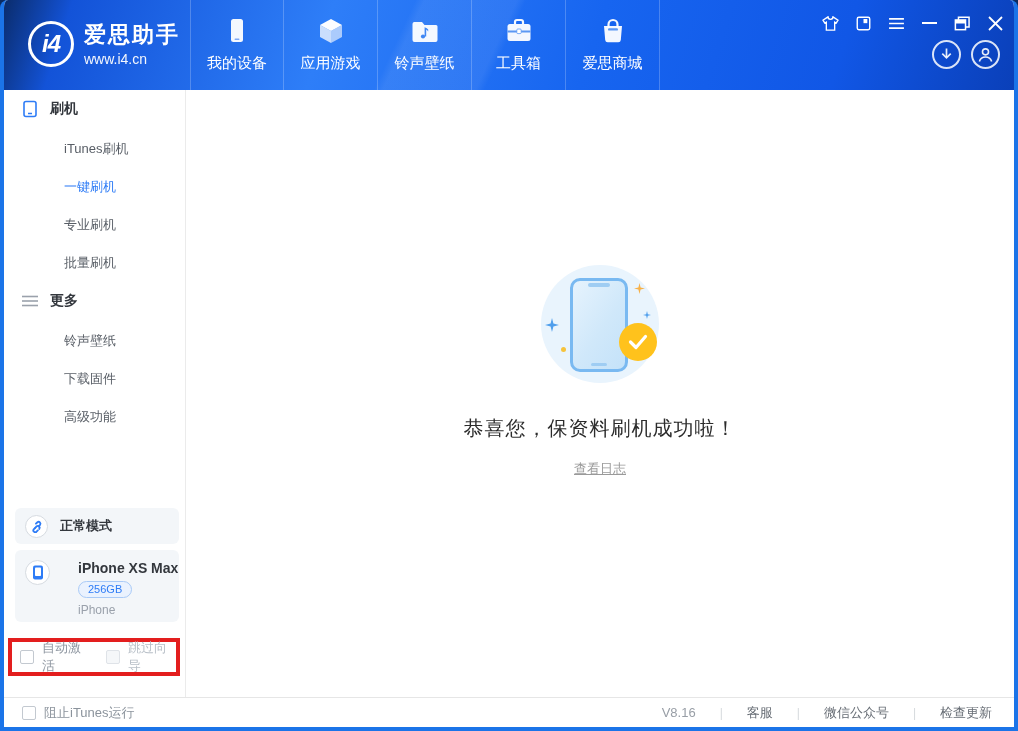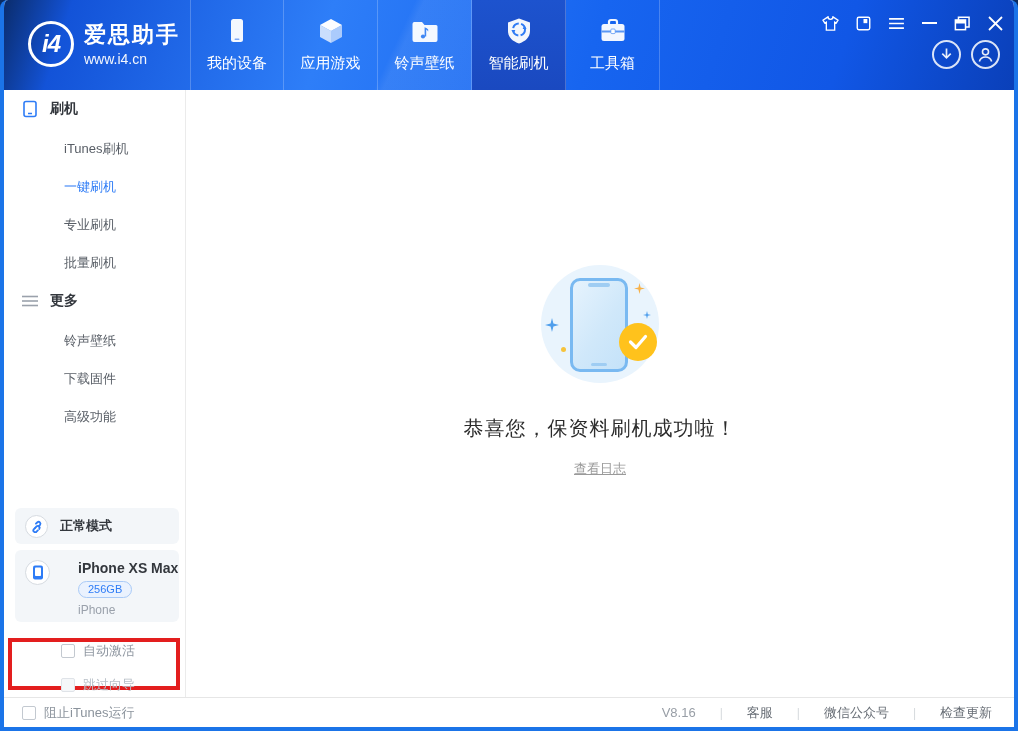--- a/index.html
+++ b/index.html
@@ -73,22 +73,22 @@
   .device-panel { top:460px; height:72px; padding-left:10px; align-items:flex-start; padding-top:10px; cursor:pointer; }
   .device-icon { width:25px; height:25px; }
   .device-info { margin-left:28px; }
   .device-name { font-size:14px; font-weight:bold; color:#33373d; }
   .device-cap {
     display:inline-block; margin-top:5px; font-size:11px; color:#2e7cf6;
     background:#eaf2fe; border:1px solid #a9caf7; border-radius:9px; padding:1px 9px 2px;
   }
   .device-type { font-size:12px; color:#9aa1ab; margin-top:5px; }
   .annotation-box {
-    position:absolute; left:4px; top:548px; width:172px; height:52px;
-    border:4px solid #e31e1e; display:flex; align-items:center; padding-left:8px; gap:16px;flex-direction:column;
+    position:absolute; left:4px; top:548px; width:172px; height:38px;
+    border:4px solid #e31e1e; display:flex; align-items:center; padding-left:8px; gap:16px;
   }
   .chk-row { display:flex; align-items:center; gap:8px; cursor:pointer; }
   .checkbox {
     width:14px; height:14px; border:1px solid #c3c9d0; background:#fff; border-radius:2px; flex:0 0 auto;
   }
   .checkbox.disabled { border-color:#dfe3e8; background:#f5f7f9; }
   .chk-label { font-size:13px; color:#8f97a1; }
   .chk-label.dim { color:#b9c0c8; }
   
   .main { position:absolute; left:182px; top:90px; width:828px; height:607px; background:#fff; }
@@ -167,37 +167,36 @@
       </div>
       <div class="tab">
         <svg class="ticon" viewBox="0 0 30 30">
           <path d="M4 6 h8 l2.5 3 H26 a1.5 1.5 0 0 1 1.5 1.5 V24 a2 2 0 0 1 -2 2 H4.5 a2 2 0 0 1 -2 -2 V8 a2 2 0 0 1 1.5 -2 Z" fill="rgba(255,255,255,.95)"></path>
           <circle cx="13" cy="20.5" r="2.1" fill="#3f86f3"></circle>
           <rect x="14.6" y="13" width="1.6" height="7.5" fill="#3f86f3"></rect>
           <path d="M14.6 13 q3 .5 3.6 2.6 l0 -2 q-1 -1.6 -3.6 -2.4 Z" fill="#3f86f3"></path>
         </svg>
         <span class="tlabel">铃声壁纸</span>
       </div>
-      <div class="tab active">
-        <svg class="ticon" viewBox="0 0 30 30">
-          <path d="M15 2.5 L26 6.5 V15 c0 6.5 -5 10.5 -11 12.5 C9 25.5 4 21.5 4 15 V6.5 Z" fill="rgba(255,255,255,.95)"></path>
-          <circle cx="15" cy="13.5" r="6" fill="none" stroke="#2f7bf4" stroke-width="2" stroke-dasharray="7.5 2.4"></circle>
-          <polygon points="20.5,9.5 22.6,13 18.6,13" fill="#2f7bf4"></polygon>
-          <polygon points="9.5,17.5 7.4,14 11.4,14" fill="#2f7bf4"></polygon>
-        </svg>
-        <span class="tlabel">智能刷机</span>
-      </div>
       <div class="tab">
         <svg class="ticon" viewBox="0 0 30 30">
           <rect x="3.5" y="8" width="23" height="17" rx="2.5" fill="rgba(255,255,255,.95)"></rect>
           <path d="M11 8 V6 a2 2 0 0 1 2 -2 h4 a2 2 0 0 1 2 2 v2" fill="none" stroke="rgba(255,255,255,.95)" stroke-width="2.2"></path>
           <rect x="3.5" y="14.5" width="23" height="2" fill="#5b97f4"></rect>
           <rect x="12.8" y="13" width="4.4" height="4.6" rx="1" fill="#fff" stroke="#5b97f4" stroke-width=".8"></rect>
         </svg>
         <span class="tlabel">工具箱</span>
+      </div>
+      <div class="tab">
+        <svg class="ticon" viewBox="0 0 30 30">
+          <path d="M6 10 h18 l-1.2 14 a2.5 2.5 0 0 1 -2.5 2.2 H9.7 a2.5 2.5 0 0 1 -2.5 -2.2 Z" fill="rgba(255,255,255,.95)"></path>
+          <path d="M10.5 12 V8.5 a4.5 4.5 0 0 1 9 0 V12" fill="none" stroke="rgba(255,255,255,.95)" stroke-width="2.2"></path>
+          <rect x="10" y="12.2" width="10" height="2.4" rx="1.2" fill="#5b97f4"></rect>
+        </svg>
+        <span class="tlabel">爱思商城</span>
       </div>
     </div>
 
     <div class="win-controls">
       <div class="wc">
         <svg width="17" height="15" viewBox="0 0 20 18">
             <path d="M7 1 L1 5 l2.2 3.4 L5 7.4 V17 h10 V7.4 l1.8 1 L19 5 L13 1 a3 3 0 0 1 -6 0 Z" fill="none" stroke="#fff" stroke-width="1.6"></path>
           </svg>
       </div>
       <div class="wc">

